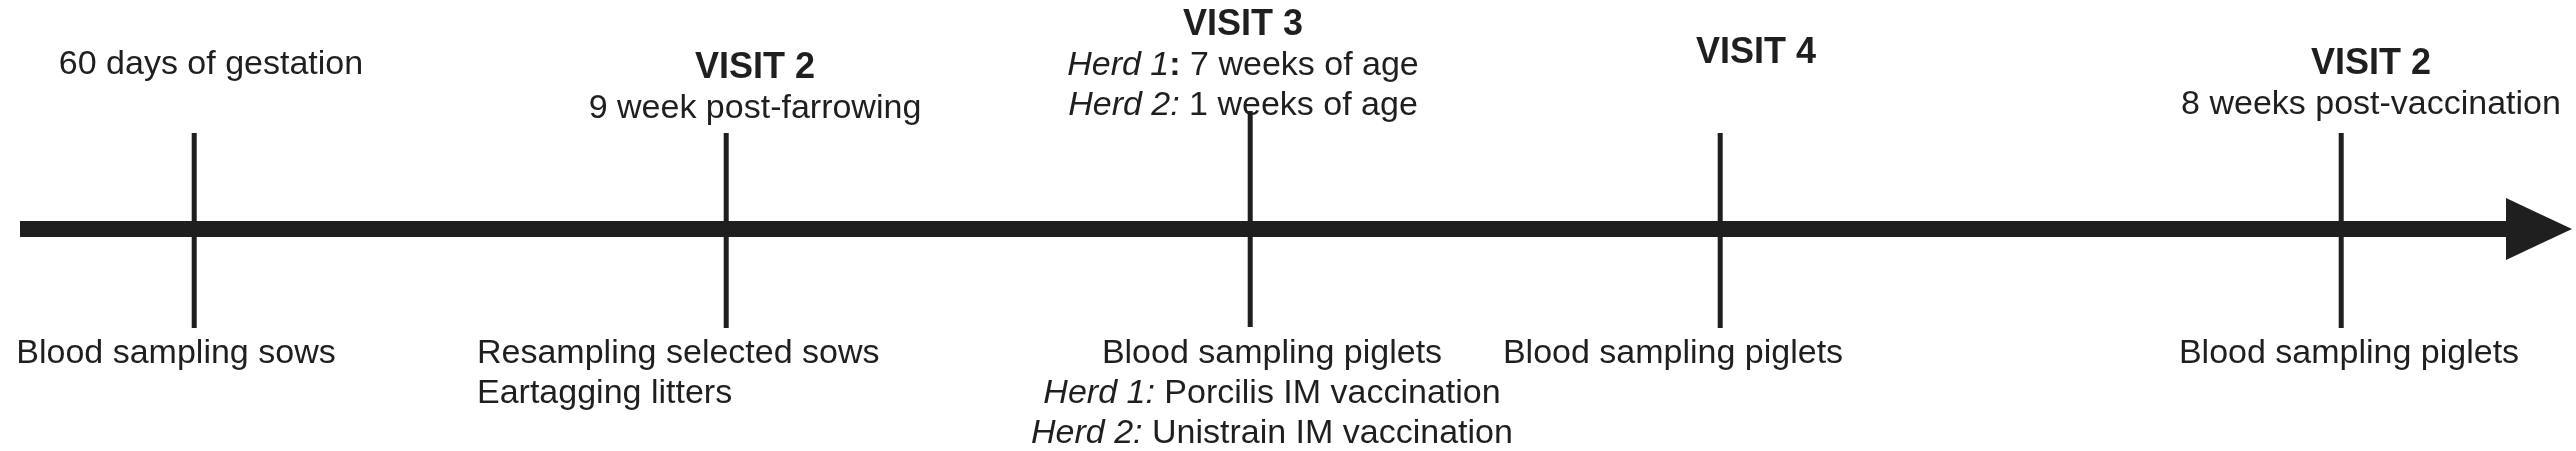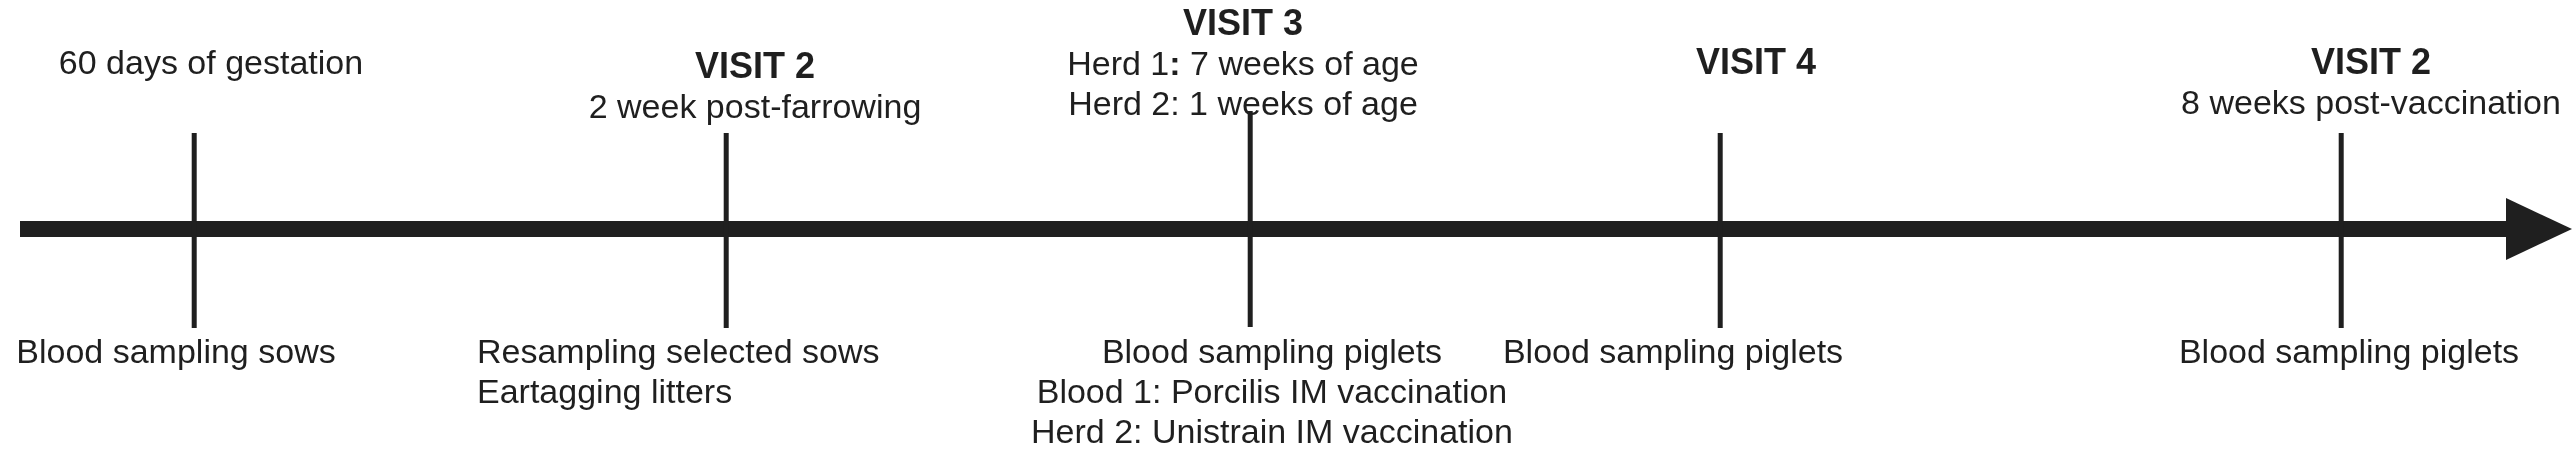--- a/index.html
+++ b/index.html
@@ -63,21 +63,21 @@
     position: absolute;
     top: 331px;
     white-space: nowrap;
     line-height: 40px;
     font-size: 34px;
   }
   .below.centered {
     transform: translateX(-50%);
     text-align: center;
   }
-  .it { }
+  .it { font-style: italic; }
   .b  { font-weight: bold; font-style: normal; }
 </style>
 </head>
 <body>
 
 <div id="canvas">
 
   <div class="bar"></div>
   <div class="arrowhead"></div>
 
@@ -86,50 +86,50 @@
   <div class="tick tall" style="left:1250px"></div>
   <div class="tick std" style="left:1720px"></div>
   <div class="tick std" style="left:2341px"></div>
 
   <div class="header" style="left:211px;top:42px">
     <div>60 days of gestation</div>
   </div>
 
   <div class="header" style="left:755px;top:46px">
     <div class="title">VISIT 2</div>
-    <div>2 week post-farrowing</div>
+    <div>9 week post-farrowing</div>
   </div>
 
   <div class="header" style="left:1243px;top:2.7px">
     <div class="title">VISIT 3</div>
     <div><span class="it">Herd 1</span><span class="b">:</span><span> 7 weeks of age</span></div>
     <div><span class="it">Herd 2:</span><span> 1 weeks of age</span></div>
   </div>
 
-  <div class="header" style="left:1756px;top:42px">
+  <div class="header" style="left:1756px;top:31px">
     <div class="title">VISIT 4</div>
   </div>
 
   <div class="header" style="left:2371px;top:42px">
     <div class="title">VISIT 2</div>
     <div>8 weeks post-vaccination</div>
   </div>
 
   <div class="below centered" style="left:176px">
     <div>Blood sampling sows</div>
   </div>
 
   <div class="below" style="left:477px">
     <div>Resampling selected sows</div>
     <div>Eartagging litters</div>
   </div>
 
   <div class="below centered" style="left:1272px">
     <div>Blood sampling piglets</div>
-    <div><span class="it">Blood 1:</span><span> Porcilis IM vaccination</span></div>
+    <div><span class="it">Herd 1:</span><span> Porcilis IM vaccination</span></div>
     <div><span class="it">Herd 2:</span><span> Unistrain IM vaccination</span></div>
   </div>
 
   <div class="below centered" style="left:1673px">
     <div>Blood sampling piglets</div>
   </div>
 
   <div class="below centered" style="left:2349px">
     <div>Blood sampling piglets</div>
   </div>

